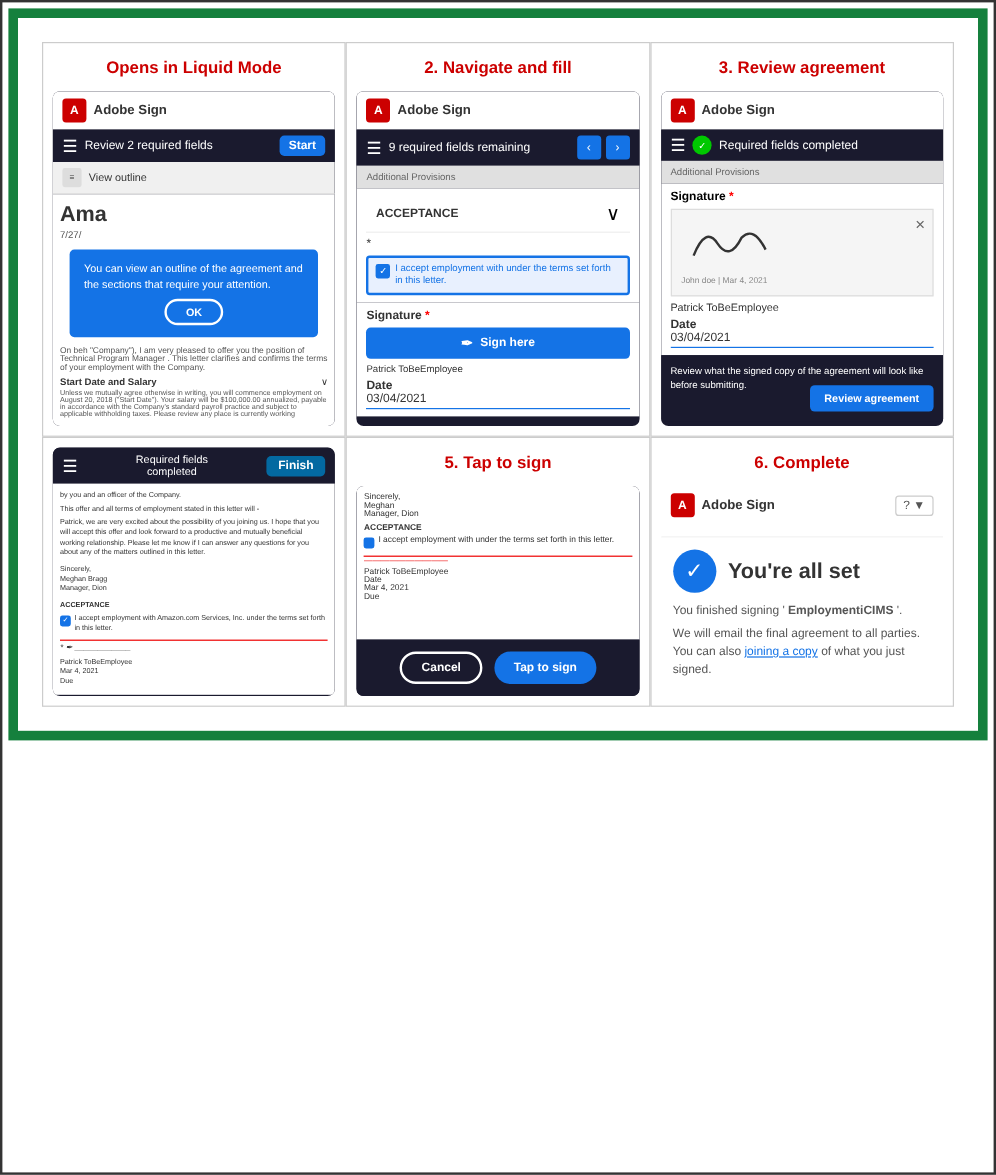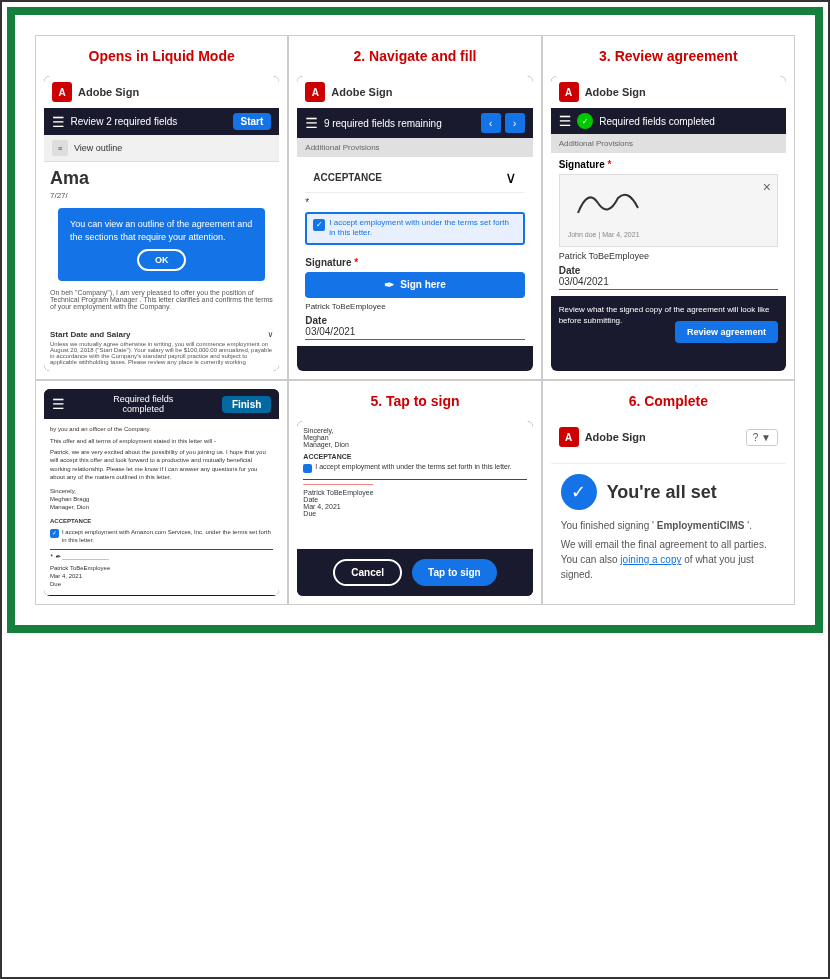--- a/index.html
+++ b/index.html
@@ -529,21 +529,21 @@
 
         <div class="doc-content">
           <div class="doc-title">Ama</div>
           <div class="doc-date">7/27/</div>
 
           <div class="tooltip-overlay">
             <p>You can view an outline of the agreement and the sections that require your attention.</p>
             <button class="ok-btn">OK</button>
           </div>
           <div style="font-size:7px; color:#555; margin-top:4px;">On beh "Company"), I am very pleased to offer you the position of Technical Program Manager . This letter clarifies and confirms the terms of your employment with the Company.</div>
-          <div style="margin-top:20px; display:flex; justify-content:space-between; align-items:flex-start;">
+          <div style="margin-top:4px; display:flex; justify-content:space-between; align-items:flex-start;">
             <span style="font-size:8px; font-weight:bold;">Start Date and Salary</span>
             <span>∨</span>
           </div>
           <div style="font-size:6px; color:#555; margin-top:2px;">Unless we mutually agree otherwise in writing, you will commence employment on August 20, 2018 ("Start Date"). Your salary will be $100,000.00 annualized, payable in accordance with the Company's standard payroll practice and subject to applicable withholding taxes. Please review any place is currently working</div>
         </div>
       </div>
     </div>
 
     <div class="step-cell">
       <div class="step-title">

